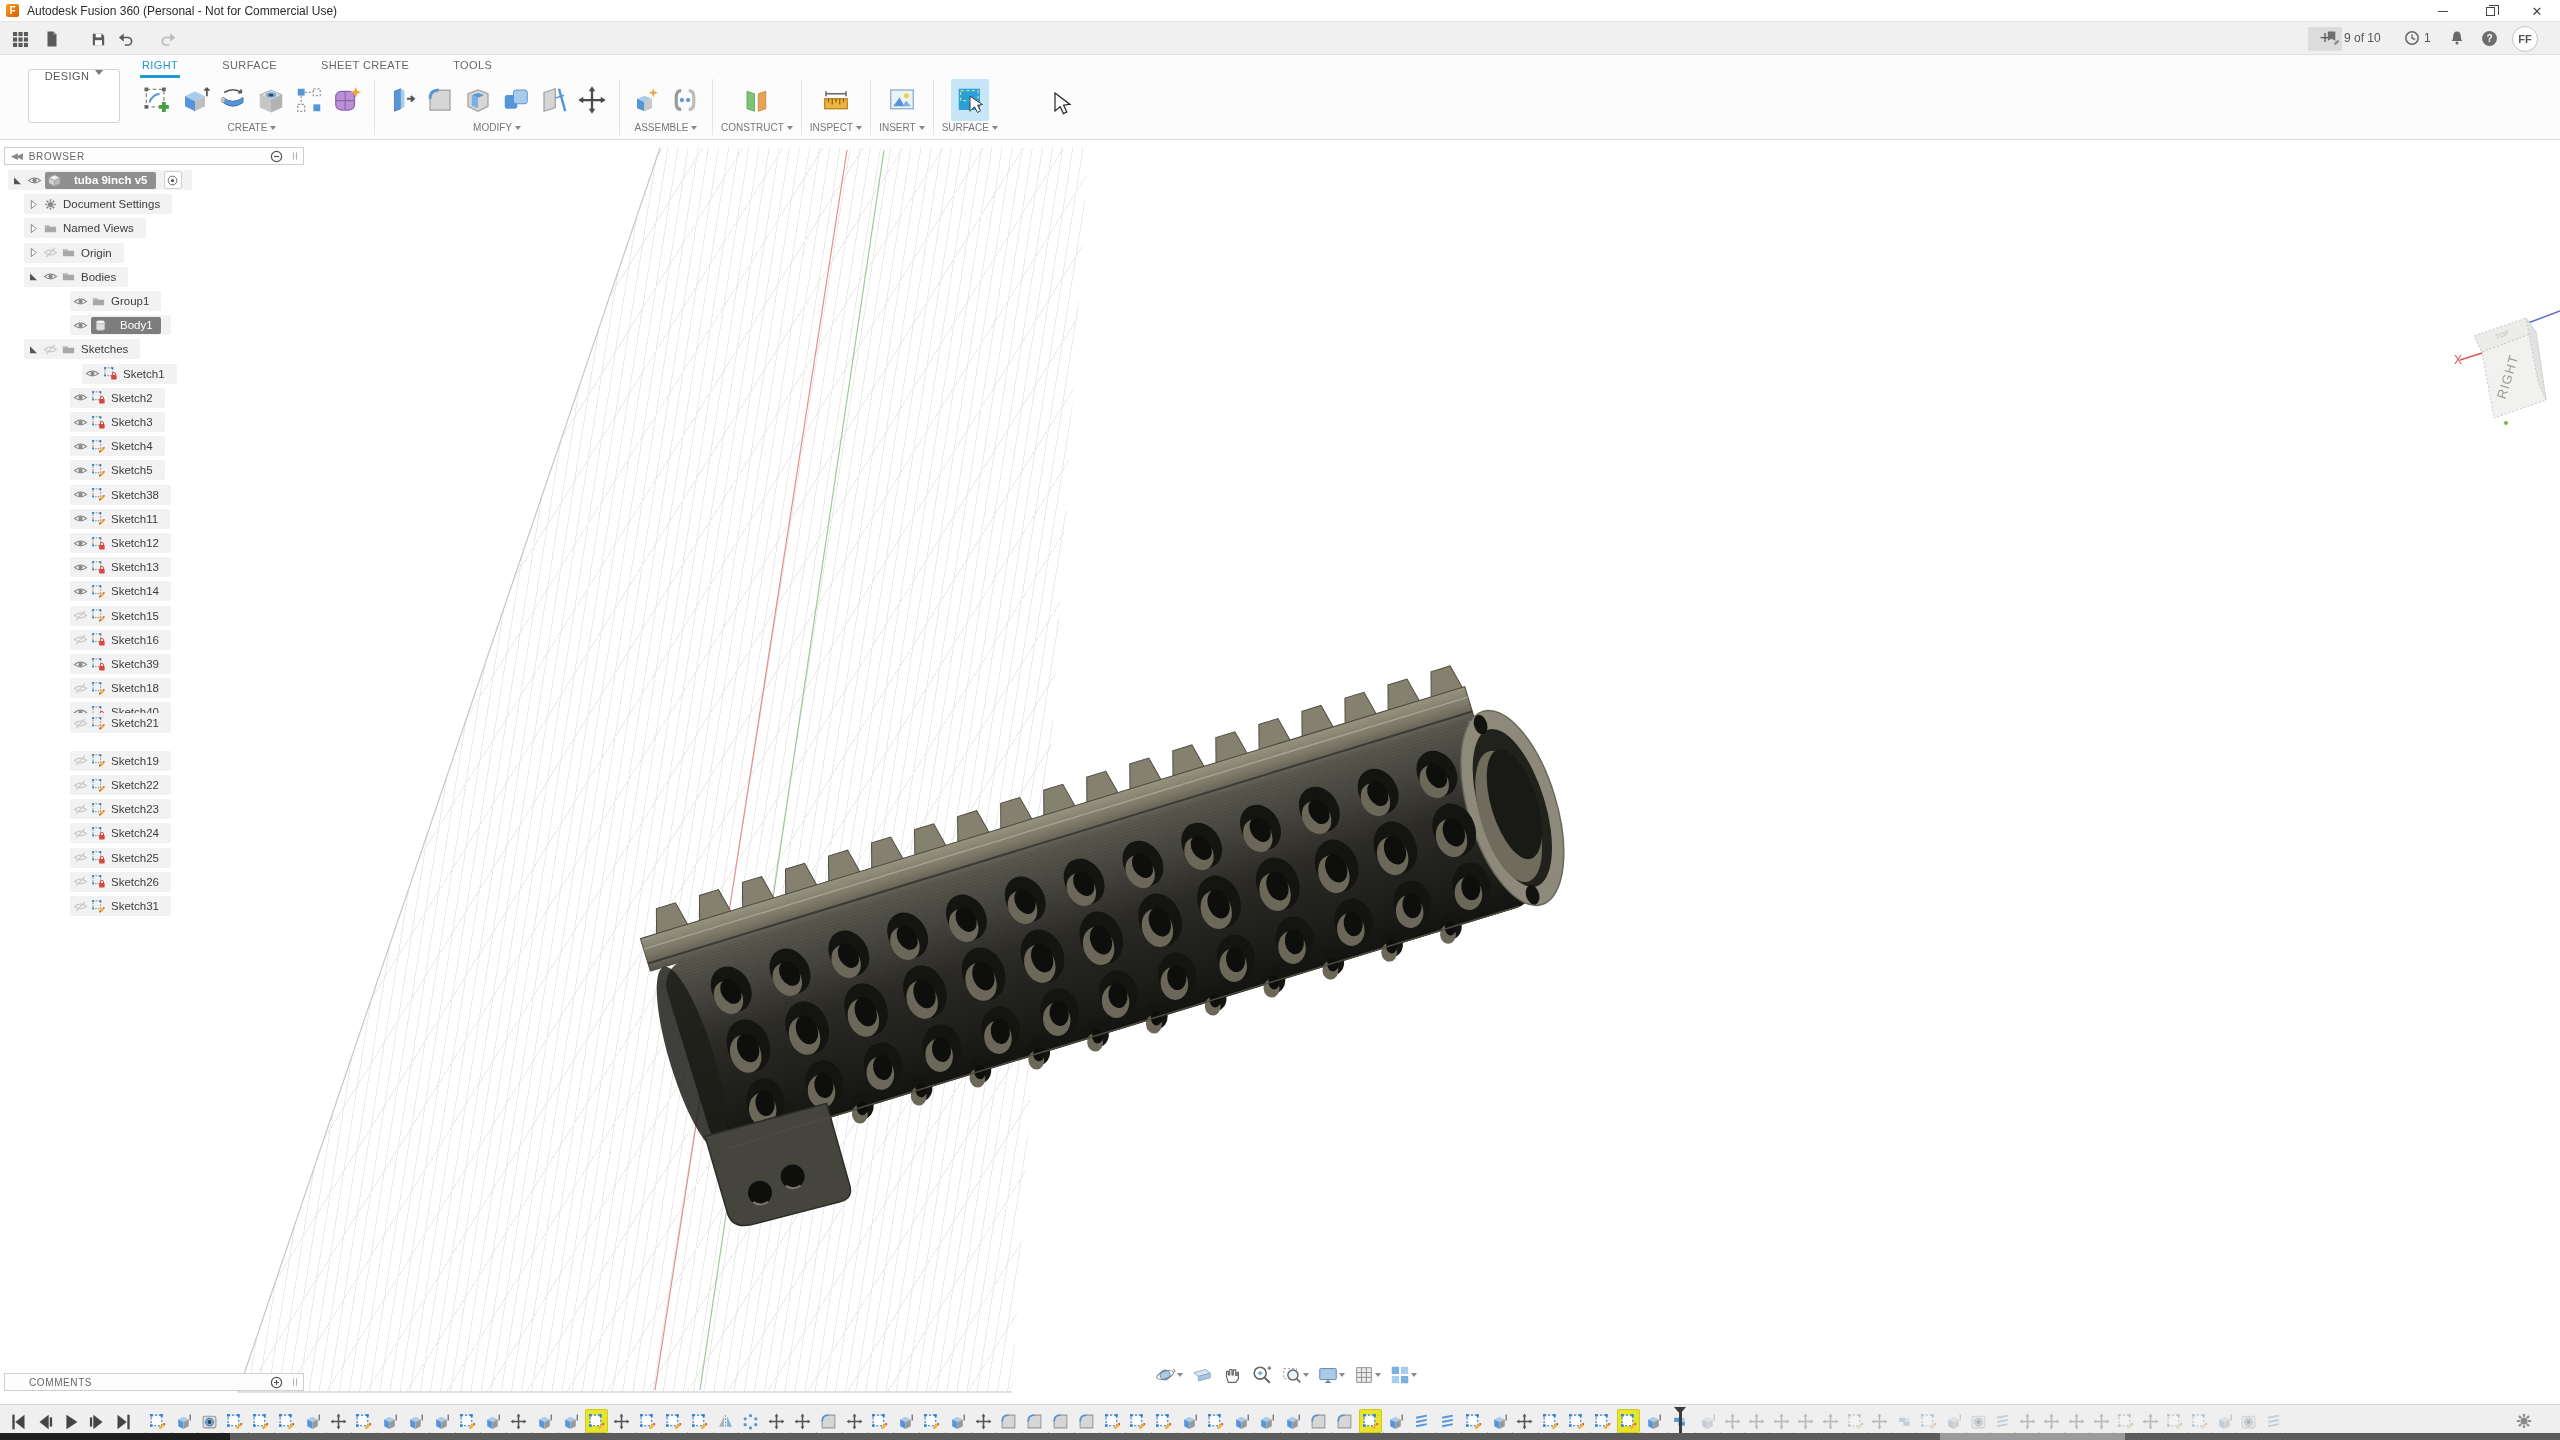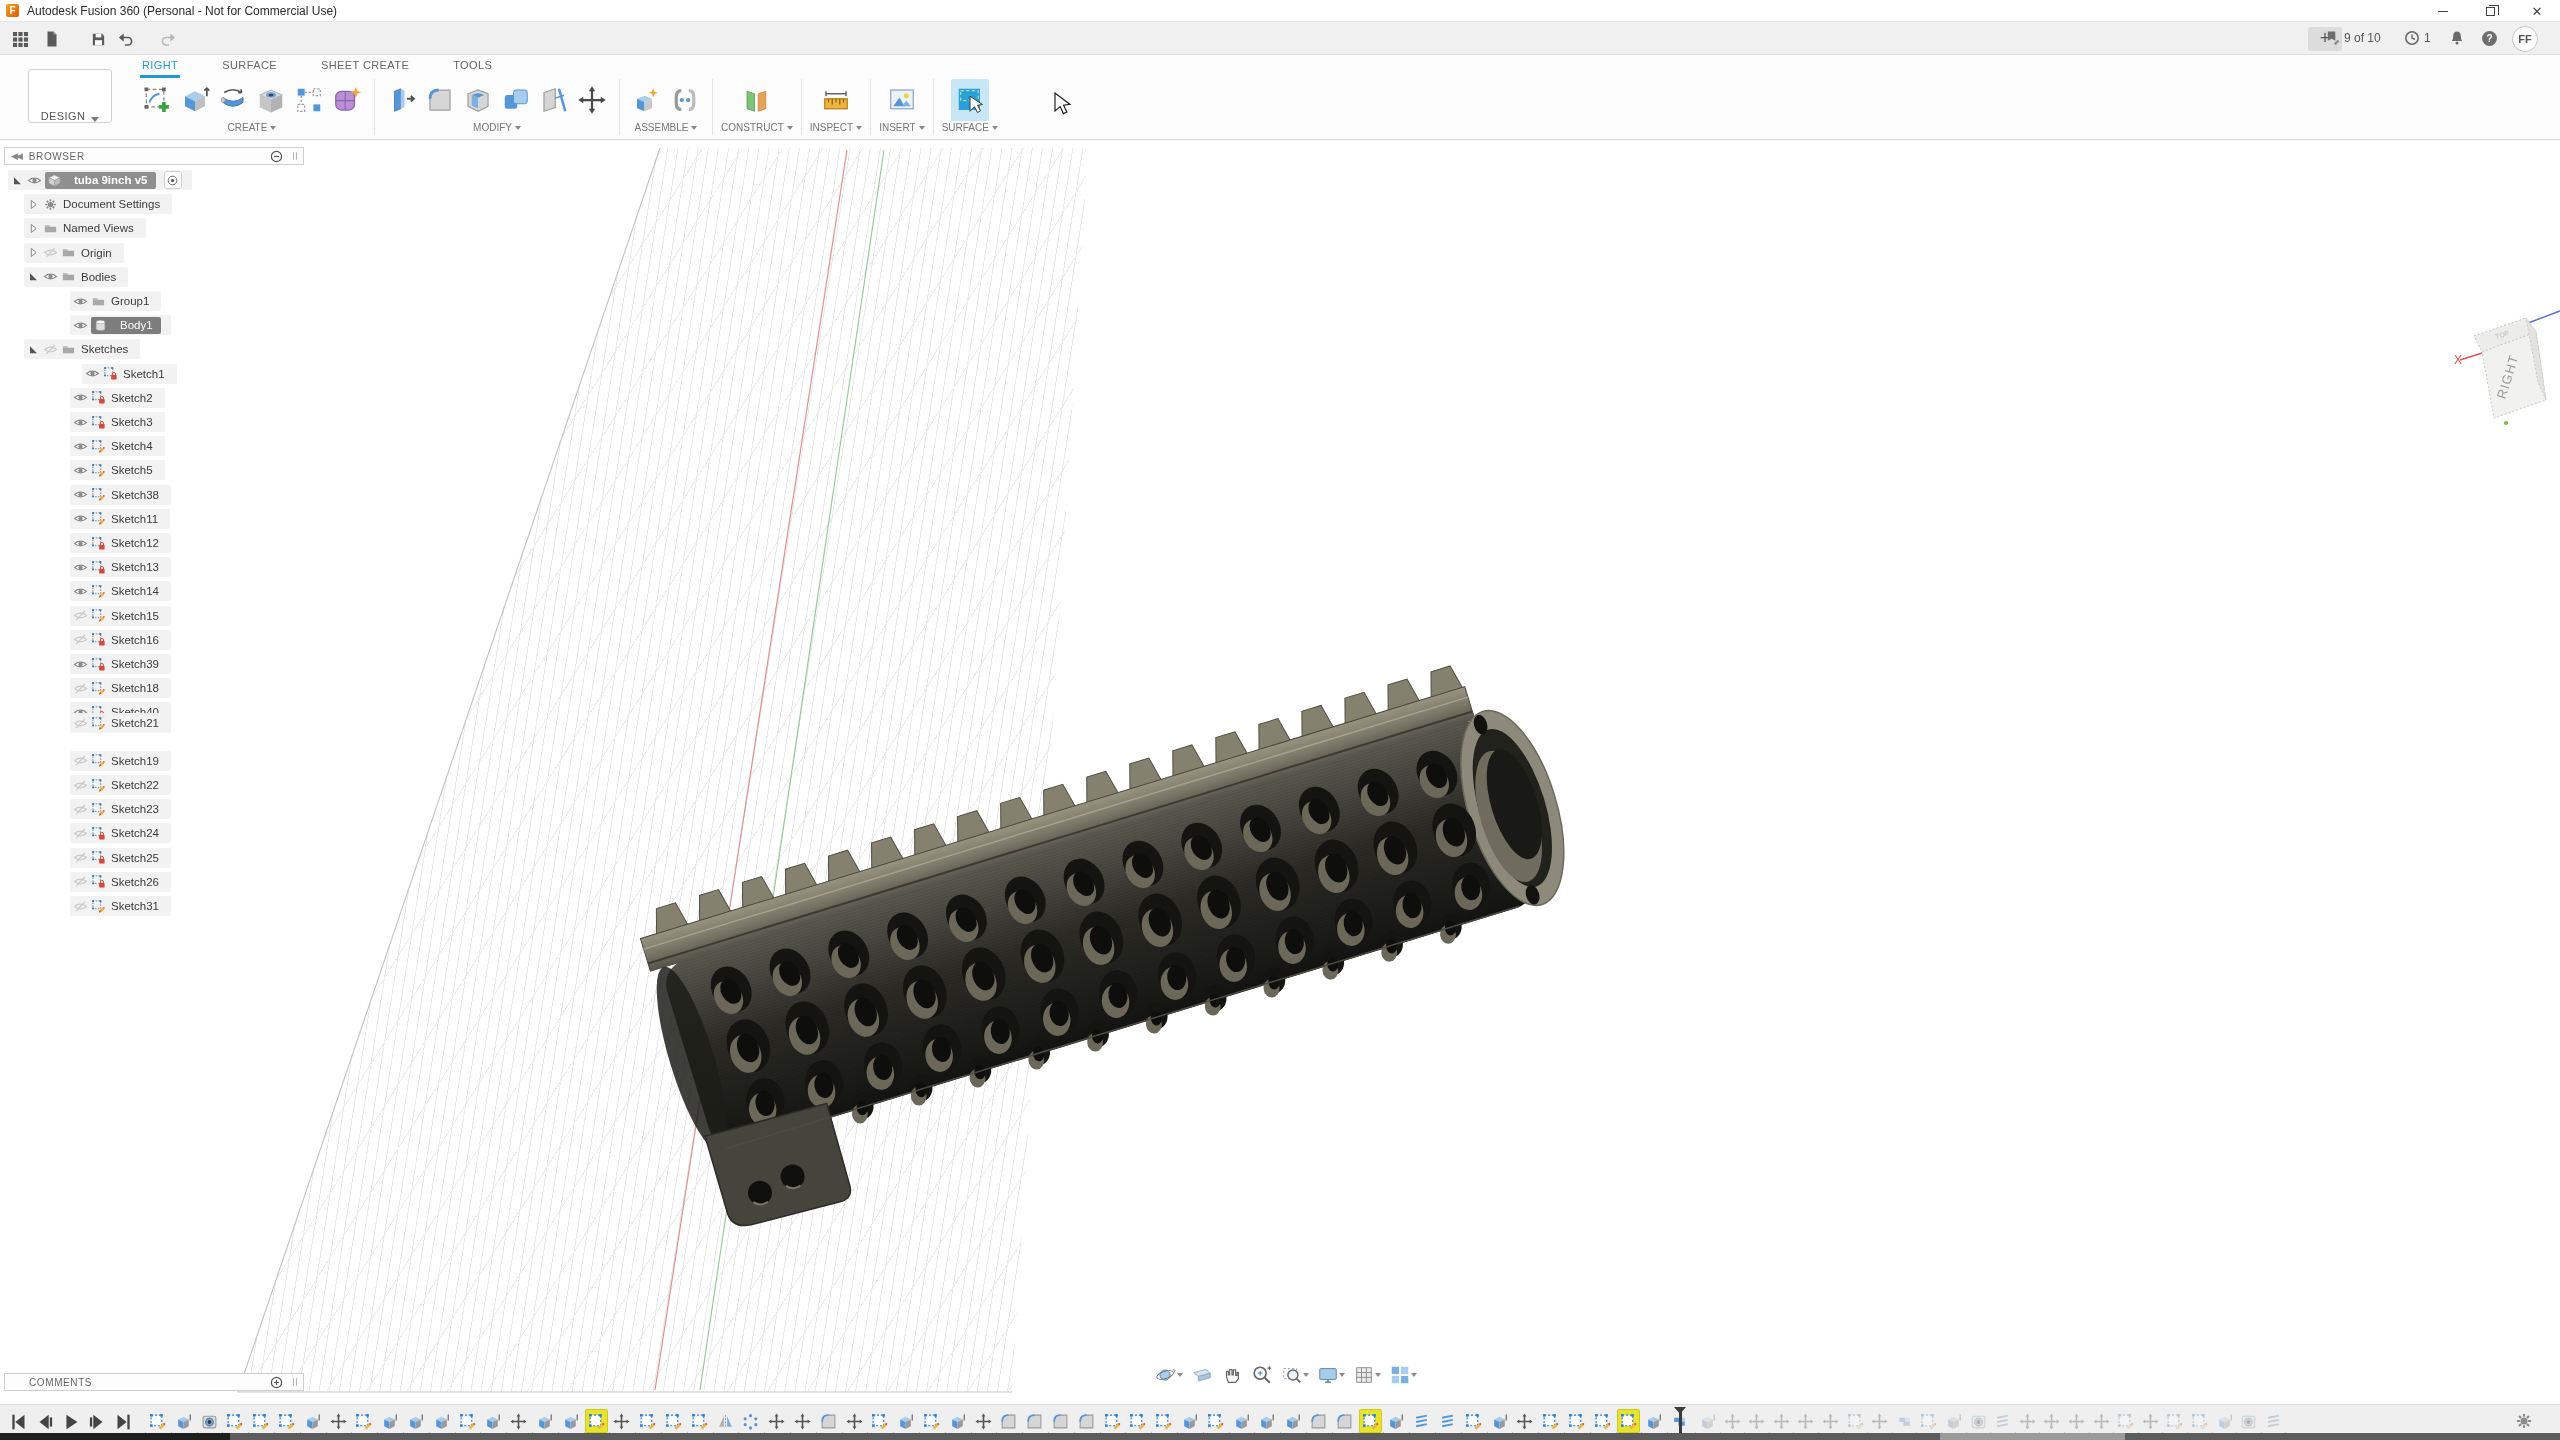--- a/index.html
+++ b/index.html
@@ -25,21 +25,21 @@
   #doc-tab{position:absolute;left:190px;top:0;width:2112px;height:33px;background:#fdfdfd;border-left:1px solid #dedede;border-right:1px solid #dedede}
   #doc-tab-center{position:absolute;left:0;right:0;top:0;height:33px;display:flex;align-items:center;justify-content:center;gap:7px}
   #doc-tab-label{font-size:13px;color:#4a4a4a}
   #tab-close{position:absolute;right:12px;top:7px;width:18px;height:18px;text-align:center;line-height:18px;color:#8a8a8a;font-size:14px}
   #tab-new{position:absolute;left:2308px;top:5px;width:34px;height:24px;background:#dcdcdc;border-radius:2px;color:#555;font-size:18px;text-align:center;line-height:22px}
   .statitem{position:absolute;top:8px;display:flex;align-items:center;gap:4px;font-size:12px;color:#555}
   #avatar{position:absolute;left:2512px;top:4px;width:26px;height:26px;border-radius:50%;background:#fff;border:1px solid #c5c5c5;font-size:11px;color:#555;display:flex;align-items:center;justify-content:center;font-weight:bold}
 
   
   #ribbon{position:absolute;left:0;top:55px;width:2560px;height:85px;background:#fcfcfc;border-bottom:1px solid #d9d9d9}
-  #design-btn{position:absolute;left:28px;top:14px;width:84px;height:54px;border:1px solid #d2d2d2;border-radius:3px;background:#fff;display:flex;align-items:flex-end;justify-content:center;gap:6px;font-size:11px;color:#555;letter-spacing:.4px}
+  #design-btn{position:absolute;left:28px;top:14px;width:92px;height:54px;border:1px solid #d2d2d2;border-radius:3px;background:#fff;display:flex;align-items:flex-start;justify-content:center;gap:6px;font-size:11px;color:#555;letter-spacing:.4px}
   #ws-tabs{position:absolute;left:140px;top:2px;display:flex;gap:40px;height:20px;align-items:center}
   .ws-tab{font-size:11px;color:#666;letter-spacing:.4px;padding:2px 2px 4px 2px;border-bottom:3px solid transparent}
   .ws-tab.active{color:#1e9bd7;border-bottom-color:#1e9bd7}
   #ribbon-body{position:absolute;left:138px;top:24px;display:flex;align-items:flex-start}
   .rgroup{display:flex;flex-direction:column;align-items:center}
   .rtools{display:flex;align-items:flex-start}
   .rtool{width:38px;height:42px;display:flex;align-items:center;justify-content:center;border-radius:2px}
   .rtool svg{width:30px;height:30px}
   .rtool.hover{background:#c7e6f8}
   .rlabel{margin-top:1px;font-size:10px;color:#777;white-space:nowrap;display:flex;align-items:center;gap:3px}

